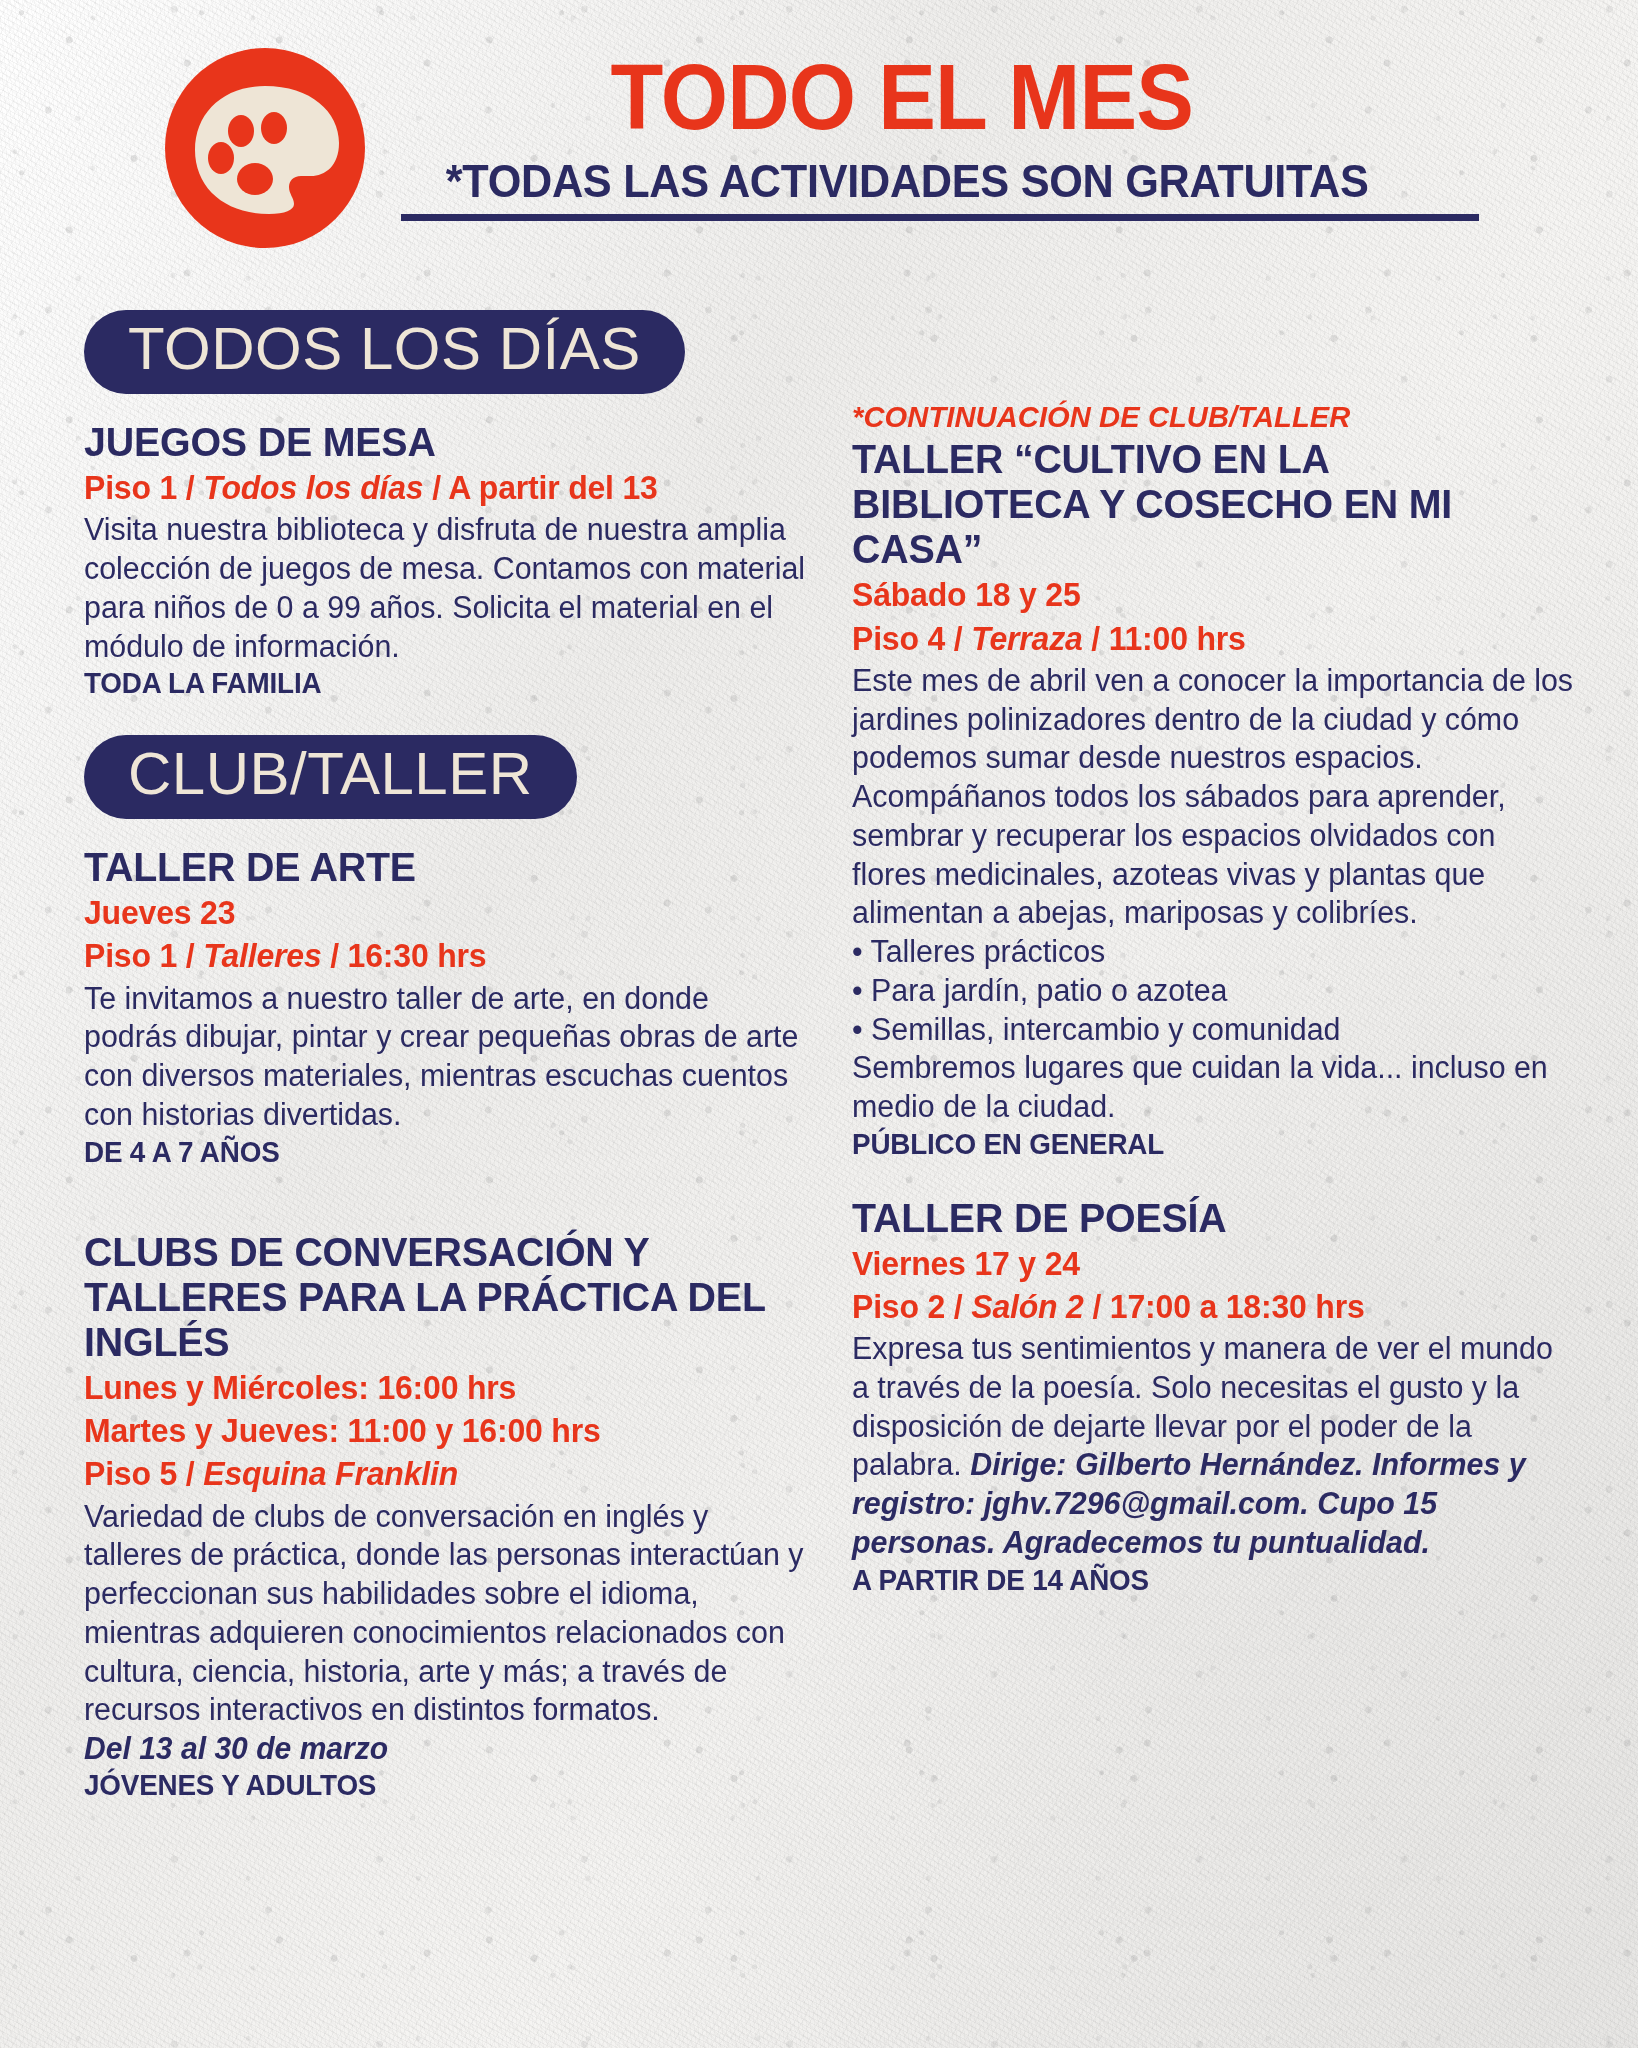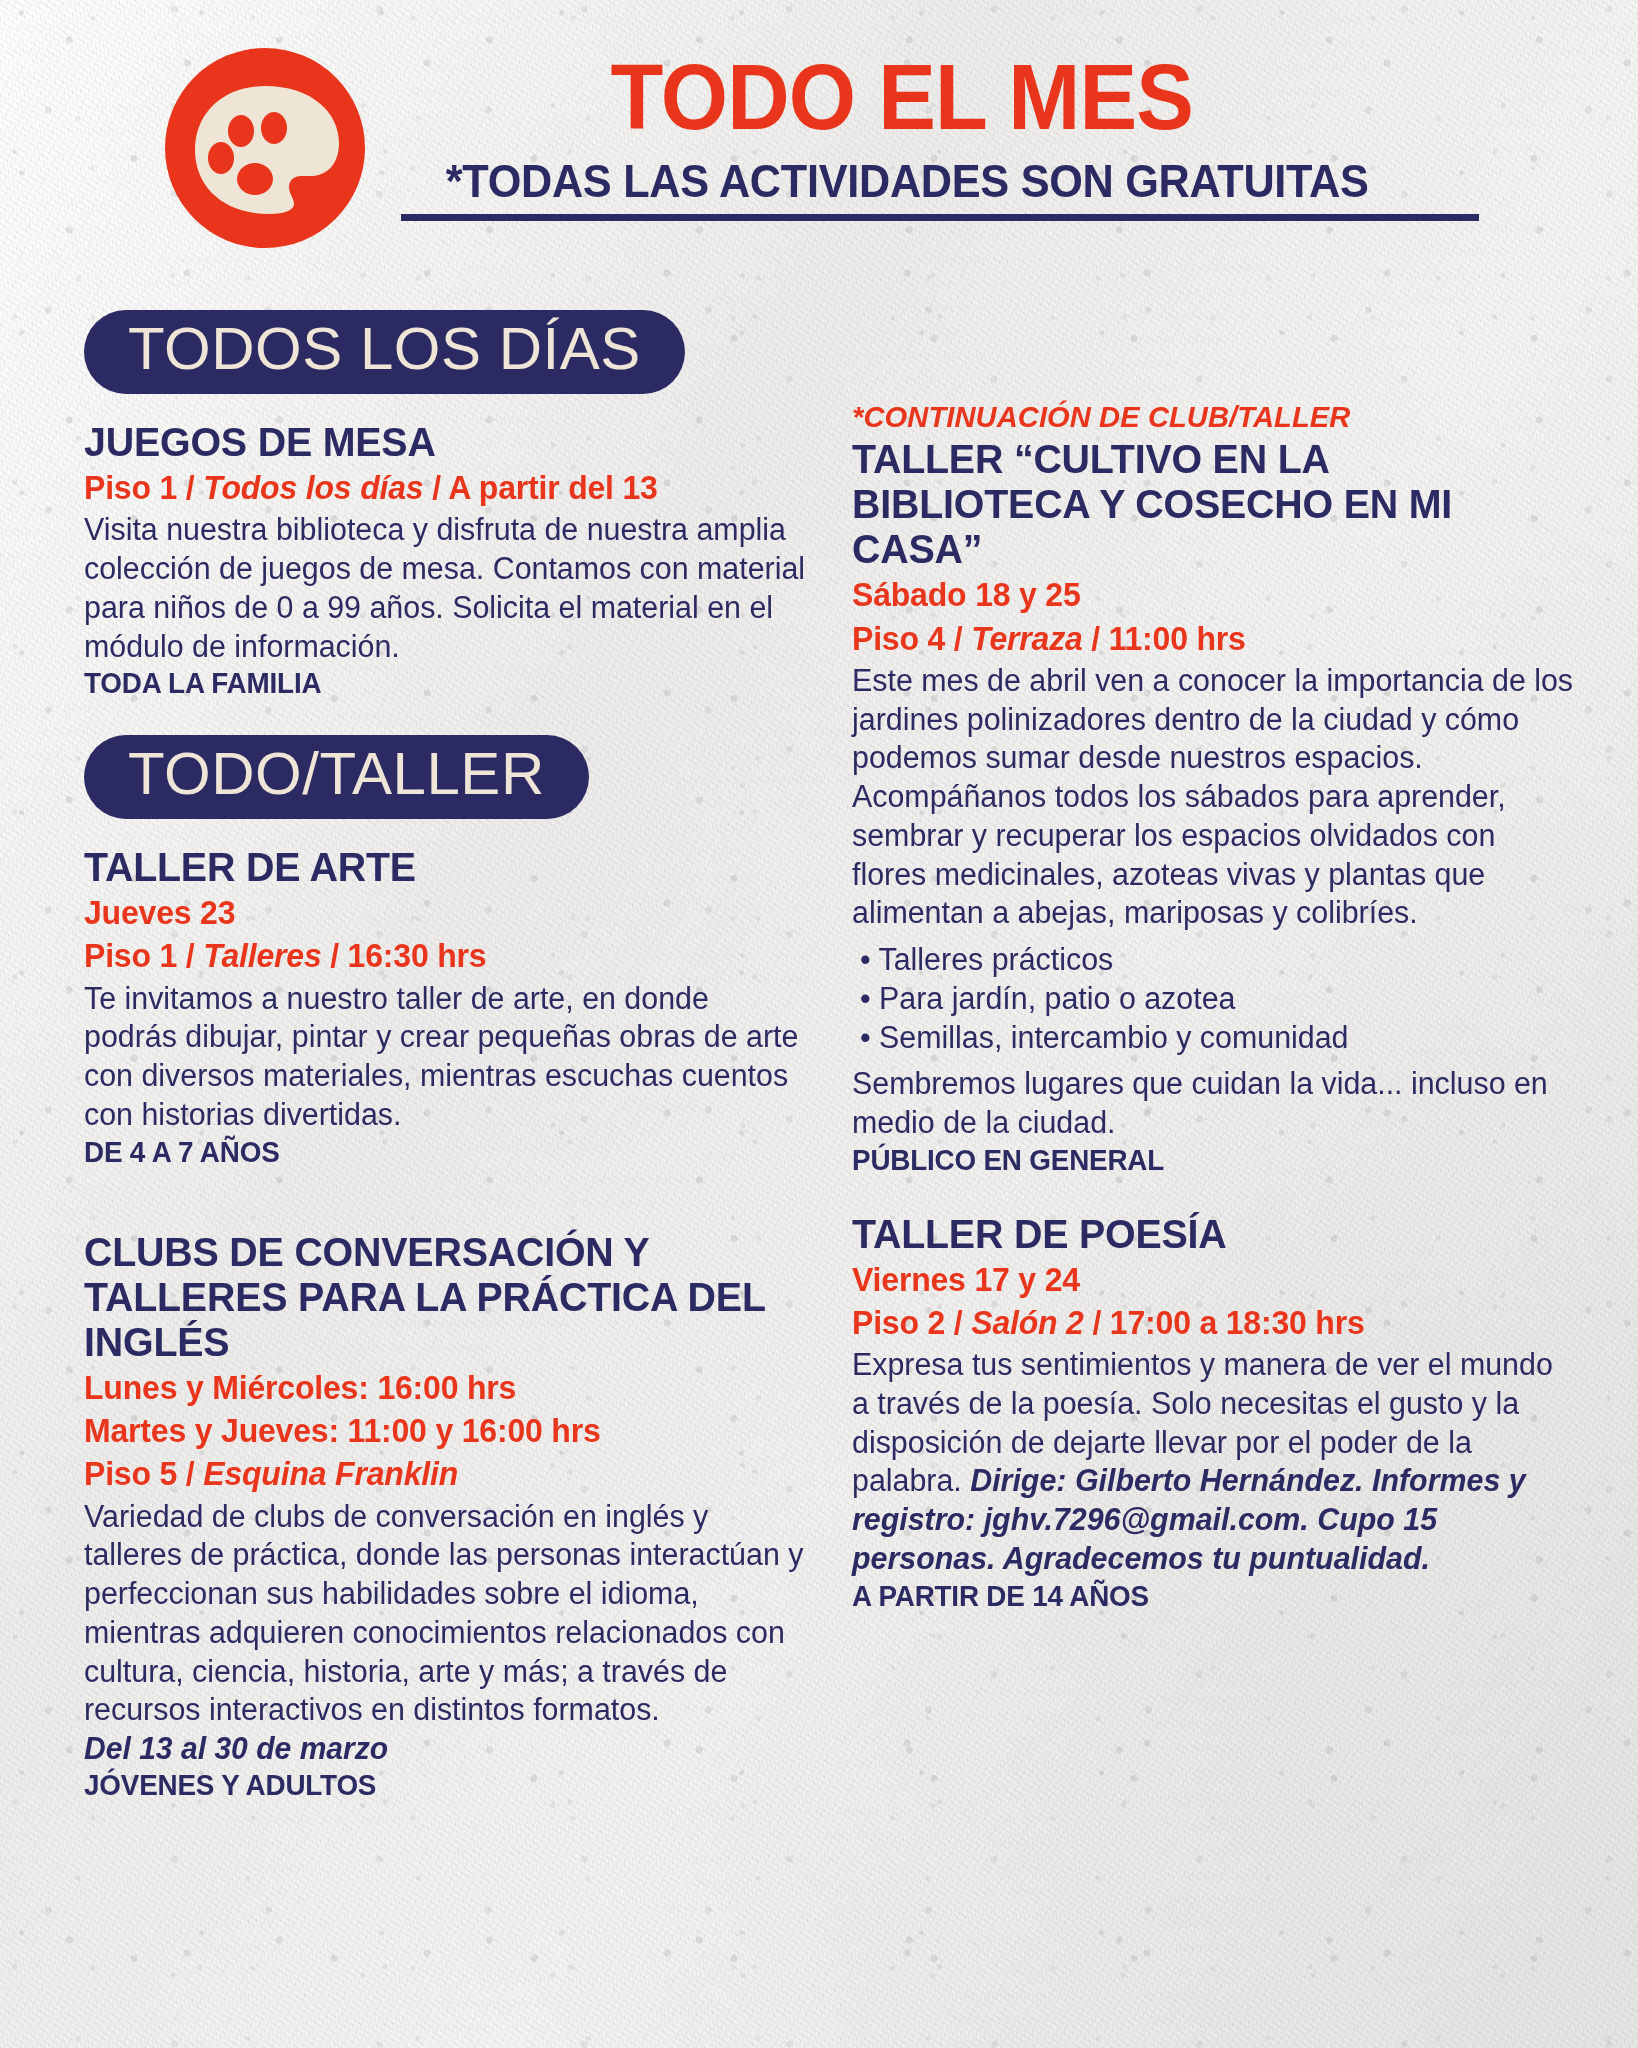--- a/index.html
+++ b/index.html
@@ -211,21 +211,21 @@
     font-family: "Liberation Sans Narrow", "Liberation Sans", sans-serif;
     font-weight: 700;
     font-style: italic;
     font-size: 30px;
     line-height: 1.1;
     color: var(--red);
     letter-spacing: 0.1px;
     transform: scaleX(0.97);
     transform-origin: left center;
   }
-  .bullet-list { margin: 8px; padding: 0; list-style: none; }
+  .bullet-list { margin: 0; padding: 0; list-style: none; }
   .bullet-list li {
     font-family: "Liberation Sans Narrow", "Liberation Sans", sans-serif;
     font-weight: 400;
     font-size: 31px;
     line-height: 1.25;
     color: var(--navy);
     transform: scaleX(0.98);
     transform-origin: left center;
   }
   .bullet-list li::before { content: "• "; }
@@ -278,21 +278,21 @@
       <div class="activity-meta">
         <span>Piso 1 / </span><em>Todos los días</em><span> / A partir del 13</span>
       </div>
       <div class="activity-body">Visita nuestra biblioteca y disfruta de nuestra amplia colección de juegos de mesa. Contamos con material para niños de 0 a 99 años.  Solicita el material en el módulo de información.</div>
       <div class="activity-audience">TODA LA FAMILIA</div>
     </div>
 
     <div class="gap-lg"></div>
 
     
-    <div class="pill">TODO/TALLER</div>
+    <div class="pill">CLUB/TALLER</div>
 
     <div class="activity">
       <div class="activity-title">TALLER DE ARTE</div>
       <div class="activity-meta">Jueves 23</div>
       <div class="activity-meta">
         <span>Piso 1 / </span><em>Talleres</em><span> / 16:30 hrs</span>
       </div>
       <div class="activity-body">Te invitamos a nuestro taller de arte, en donde podrás dibujar, pintar y crear pequeñas obras de arte con diversos materiales, mientras escuchas cuentos con historias divertidas.</div>
       <div class="activity-audience">DE 4 A 7 AÑOS</div>
     </div>

